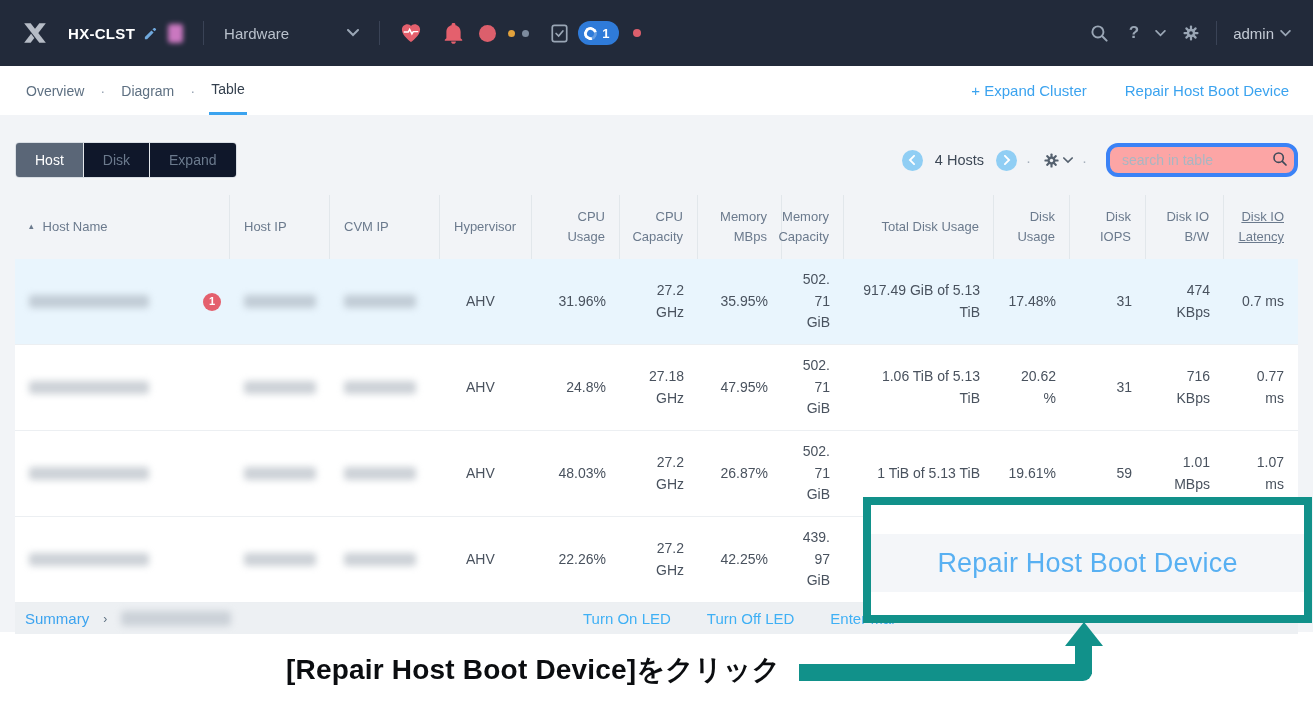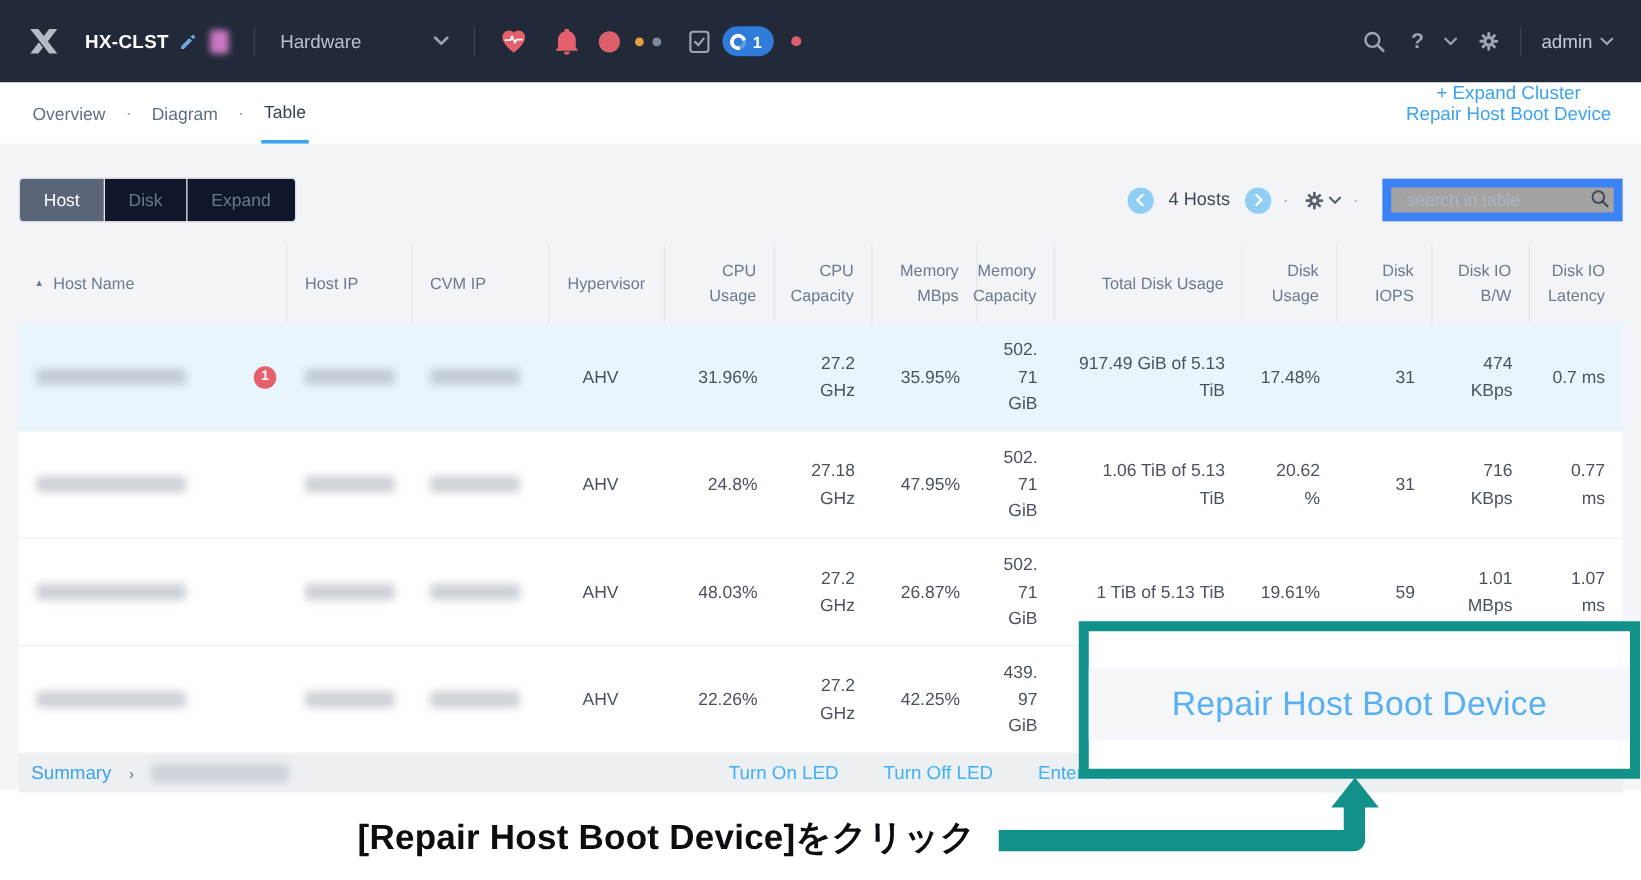--- a/index.html
+++ b/index.html
@@ -33,50 +33,50 @@
   .user-menu { display:flex; align-items:center; color:#C3CAD4; font-size:15px; cursor:pointer; }
   .user-menu svg { margin-left:6px; }
 
   
   .subnav { position:absolute; left:0; top:66px; width:1313px; height:49px; background:#fff;
             display:flex; align-items:stretch; justify-content:space-between; padding:0 24px 0 24px; }
   .tabs { display:flex; align-items:stretch; }
   .tab { display:flex; align-items:center; font-size:14px; color:#5E7082; cursor:pointer; padding:0 2px; }
   .tab.active { color:#333F4D; border-bottom:3px solid #3BA3EF; font-weight:500; }
   .tab-sep { display:flex; align-items:center; color:#9AA6B5; font-size:15px; margin:0 14px; }
-  .subnav-links { display:flex; align-items:center;flex-direction:column; }
+  .subnav-links { display:flex; align-items:center; }
   .subnav-link { color:#3BA3EF; font-size:15px; cursor:pointer; margin-left:38px; font-weight:500; }
 
   
   .panel { position:absolute; left:0; top:115px; width:1313px; height:517px; background:#F2F4F7; }
   .toolbar { display:flex; align-items:center; justify-content:space-between; padding:27px 15px 0 15px; }
   .seg { display:flex; background:#fff; border:1px solid #D9DEE4; border-radius:4px; overflow:hidden; }
   .seg-btn { padding:9px 19px; font-size:14px; color:#6B7A8D; cursor:pointer; background:#0f172a; border:none; }
   .seg-btn + .seg-btn { border-left:1px solid #E4E8EC; }
   .seg-btn.active { background:#5A6677; color:#fff; }
   .toolbar-right { display:flex; align-items:center; }
   .pg-circle { width:21px; height:21px; border-radius:50%; background:#90CEF4; display:inline-flex;
                align-items:center; justify-content:center; cursor:pointer; }
   .pg-label { color:#3D4856; font-size:14.5px; margin:0 12px; }
   .dot-sep { color:#A6B0BC; font-size:15px; margin:0 9px; }
   .gear-dd { display:flex; align-items:center; cursor:pointer; }
   .gear-dd svg { margin-left:3px; }
   .search-box { position:relative; margin-left:10px; }
-  .search-box input { width:192px; height:34px; border:7px solid #3b82f6; border-radius:0; background:#a3a3a3;
+  .search-box input { width:192px; height:34px; border:4px solid #3b82f6; border-radius:12px; background:#fca5a5;
                       padding:0 34px 0 12px; font-size:14px; color:#3D4856; font-family:"Liberation Sans",sans-serif; }
   .search-box input::placeholder { color:#A9B6C2; }
   .search-box .mag { position:absolute; right:10px; top:8px; }
 
   
   .tbl { margin:17px 15px 0 15px; }
   .trow { display:flex; }
   .thead { height:64px; }
   .th { display:flex; align-items:center; font-size:13px; color:#6B7A8D; border-right:1px solid #E2E7EB;
         padding:0 14px; line-height:1.55; cursor:pointer; }
-  .th:last-child { border-right:none; }
+  .th:last-child { border-right:none;text-decoration:underline; }
   .th.num { justify-content:flex-end; text-align:right; }
   .tr { background:#fff; height:86px; border-bottom:1px solid #ECEFF2; cursor:pointer; }
   .tr.hl { background:#E9F5FD; }
   .td { display:flex; align-items:center; font-size:14px; color:#49525E; padding:0 14px; line-height:1.55; }
   .td.num { justify-content:flex-end; text-align:right; overflow-wrap:anywhere; }
   .c0{width:215px;} .c1{width:100px;} .c2{width:110px;} .c3{width:92px;} .c4{width:88px;}
   .c5{width:78px;} .c6{width:84px;} .c7{width:62px;} .c8{width:150px;} .c9{width:76px;}
   .c10{width:76px;} .c11{width:78px;} .c12{width:74px;}
   .td.c3 { padding-left:26px; }
   .sort-ic { font-size:9px; color:#6B7A8D; margin-right:9px; }

